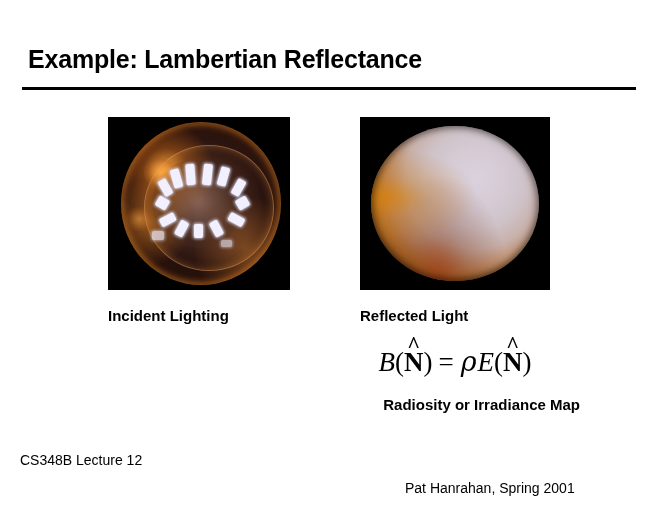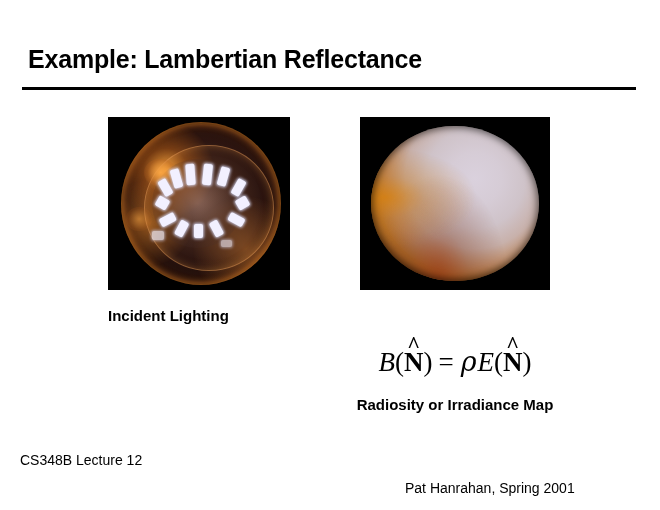--- a/index.html
+++ b/index.html
@@ -201,21 +201,21 @@
   }
   .eq-paren { font-style: normal; }
   .eq-eq { padding: 0 6px; }
 
   
   .subcaption {
     position: absolute;
     left: 330px;
     top: 396px;
     width: 250px;
-    text-align: center;
+    text-align: right;
     font-size: 15px;
     font-weight: bold;
     white-space: nowrap;
   }
 
   
   .footer-left, .footer-right {
     position: absolute;
     top: 452px;
     font-size: 14px;
@@ -262,20 +262,21 @@
   </div>
 
   <div class="figure figure-right">
     <div class="diffuse-sphere"></div>
     <div class="diffuse-warm"></div>
     <div class="diffuse-edge"></div>
   </div>
 
   <div class="caption caption-left">Incident Lighting</div>
 
+  <div class="caption caption-right">Reflected Light</div>
 
   <div class="equation">
     <span class="eq-var">B</span><span class="eq-paren">(</span><span class="eq-vec"><span class="hat">^</span><span>N</span></span><span class="eq-paren">)</span><span class="eq-eq">=</span><span class="eq-rho">ρ</span><span class="eq-var">E</span><span class="eq-paren">(</span><span class="eq-vec"><span class="hat">^</span><span>N</span></span><span class="eq-paren">)</span>
   </div>
 
   <div class="subcaption">Radiosity or Irradiance Map</div>
 
   <div class="footer-left">CS348B Lecture 12</div>
 
   <div class="footer-right">Pat Hanrahan, Spring 2001</div>

